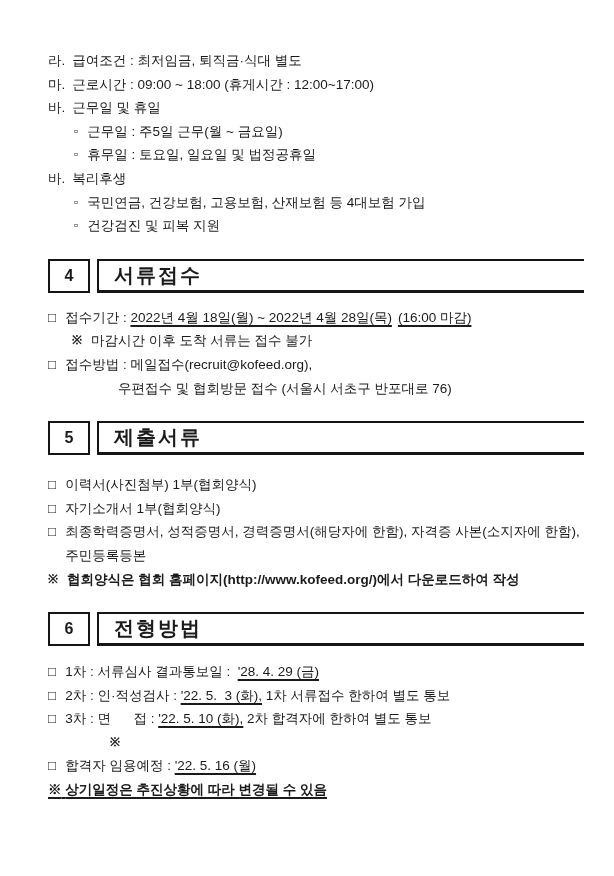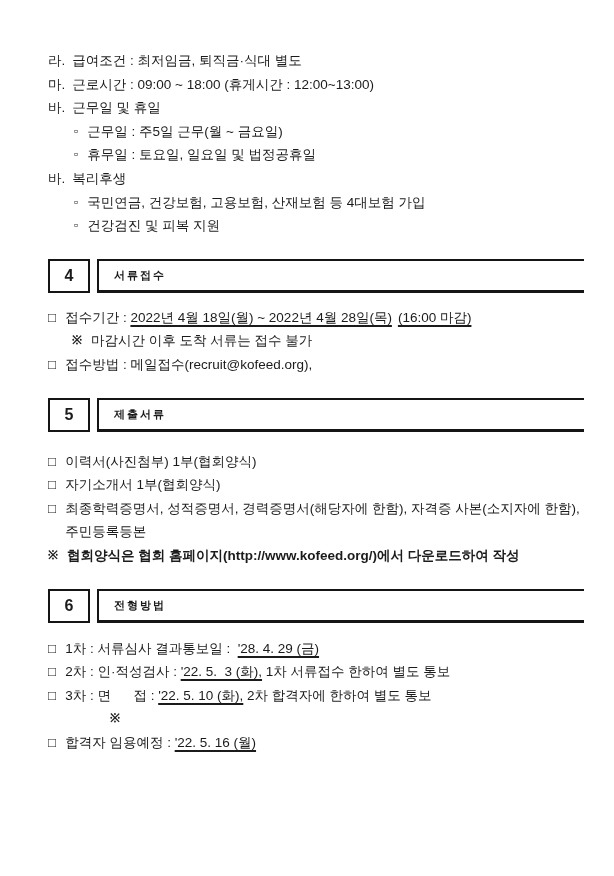--- a/index.html
+++ b/index.html
@@ -59,41 +59,41 @@
   }
   .sec-title {
     flex:1;
     margin-left:7px;
     border-top:2px solid #151515;
     border-left:2px solid #151515;
     border-bottom:3px solid #151515;
     box-sizing:border-box;
     display:flex; align-items:center;
     padding-left:15px;
-    font-weight:700; font-size:11px;
+    font-weight:700; font-size:20px;
     letter-spacing:2px;
   }
   .sec-body { margin-top:13px; }
   .sec5-body { margin-top:18px; }
   .sec6-body { margin-top:14px; }
   .contact { margin-left:-7px; }
 </style>
 </head>
 <body>
 
 <div class="page">
 
   <div>
     <div class="line">
       <span class="prefix">라.</span>
       <span class="txt">급여조건 : 최저임금, 퇴직금·식대 별도</span>
     </div>
     <div class="line">
       <span class="prefix">마.</span>
-      <span class="txt">근로시간 : 09:00 ~ 18:00 (휴게시간 : 12:00~13:00)</span>
+      <span class="txt">근로시간 : 09:00 ~ 18:00 (휴게시간 : 12:00~17:00)</span>
     </div>
     <div class="line">
       <span class="prefix">바.</span>
       <span class="txt">근무일 및 휴일</span>
     </div>
     <div class="line sub-line">
       <span class="marker sm">▫</span>
       <span class="txt">근무일 : 주5일 근무(월 ~ 금요일)</span>
     </div>
     <div class="line sub-line">
@@ -124,20 +124,23 @@
       <span class="marker">□</span>
       <span class="txt"><span>접수기간 : </span><span class="emph">2022년 4월 18일(월) ~ 2022년 4월 28일(목)</span><span class="gap"></span><span class="emph">(16:00 마감)</span></span>
     </div>
     <div class="line indent-note">
       <span class="marker sm">※</span>
       <span class="txt">마감시간 이후 도착 서류는 접수 불가</span>
     </div>
     <div class="line">
       <span class="marker">□</span>
       <span class="txt"><span>접수방법 : </span><span>메일접수(recruit@kofeed.org),</span></span>
+    </div>
+    <div class="line cont-line">
+      <span class="txt">우편접수 및 협회방문 접수 (서울시 서초구 반포대로 76)</span>
     </div>
   </div>
 
   <div class="sec-header">
     <div class="sec-num">5</div>
     <div class="sec-title">제출서류</div>
   </div>
 
   <div class="sec-body sec5-body">
     <div class="line">
@@ -176,15 +179,18 @@
       <span class="marker">□</span>
       <span class="txt"><span>3차 : 면      접 : </span><span class="emph">'22. 5. 10 (화),</span><span> 2차 합격자에 한하여 별도 통보</span></span>
     </div>
     <div class="line transport">
       <span class="marker sm">※</span>
     </div>
     <div class="line">
       <span class="marker">□</span>
       <span class="txt"><span>합격자 임용예정 : </span><span class="emph">'22. 5. 16 (월)</span></span>
     </div>
+    <div class="line">
+      <span class="txt ul-line"><span>※</span><span> </span><span>상기일정은 추진상황에 따라 변경될 수 있음</span></span>
+    </div>
   </div>
 
 </div>
 
 </body></html>

